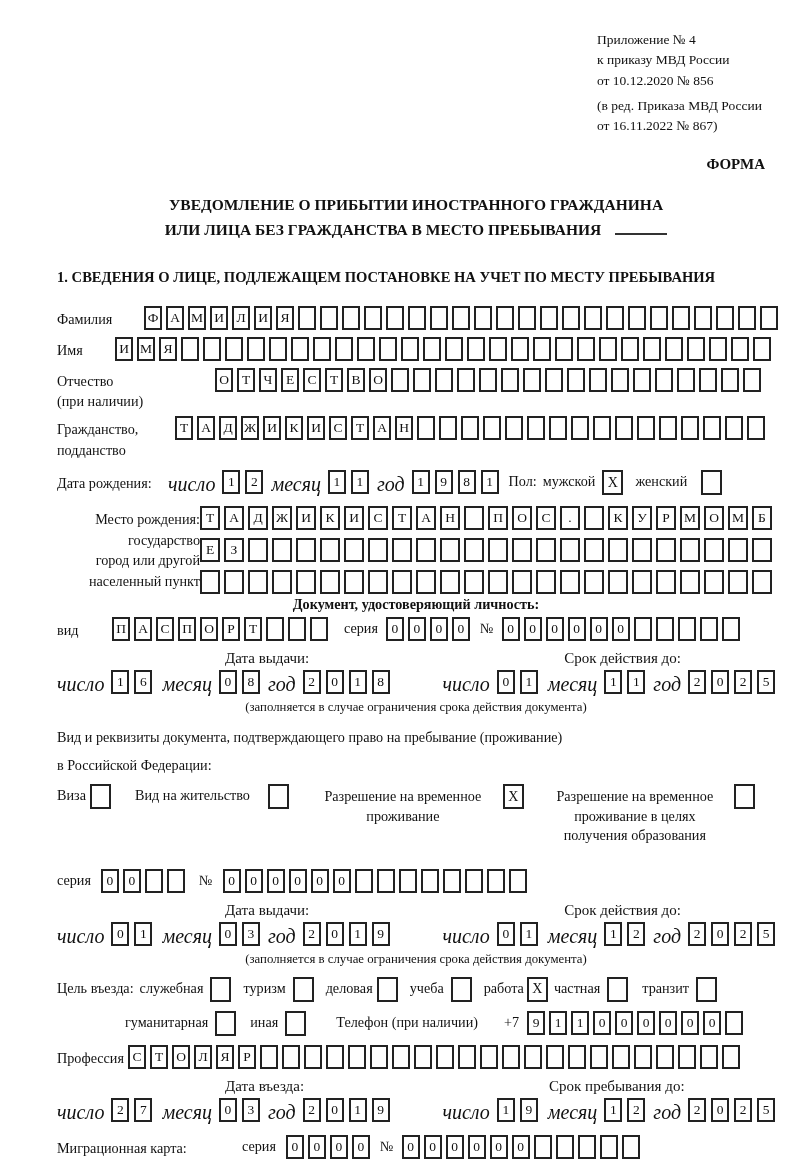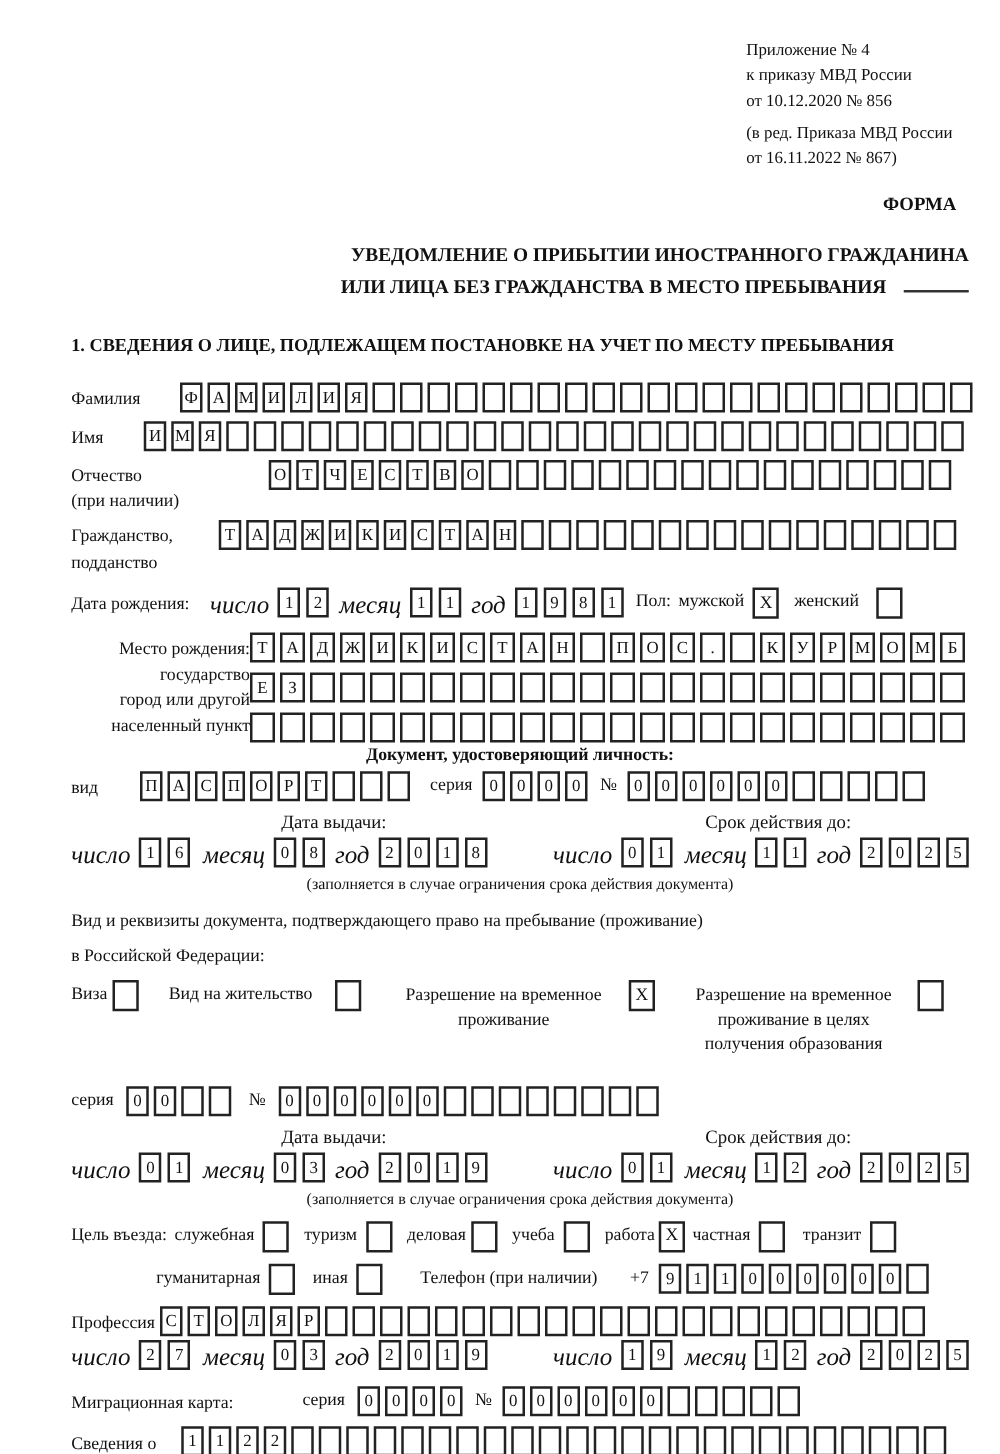--- a/index.html
+++ b/index.html
@@ -10,21 +10,21 @@
     color:#111;
   }
   .page { width:800px; min-height:1163px; padding:30px 25px 20px 57px; background:#fff; }
 
   
   .appendix { width:178px; margin-left:auto; font-size:13.5px; line-height:1.5; }
   .appendix .edition { margin-top:5px; }
   .forma { text-align:right; margin:20px 10px 0 0; font-weight:bold; font-size:15px; }
 
   
-  .title { text-align:right; font-weight:bold; font-size:15.5px; line-height:1.6; margin-top:20px; }
+  .title { text-align:center; font-weight:bold; font-size:15.5px; line-height:1.6; margin-top:20px; }
   .uline { display:inline-block; width:52px; border-bottom:2px solid #333; margin-left:14px; }
 
   .sec-head { font-weight:bold; font-size:14.6px; margin-top:26px; }
 
   
   .frow { display:flex; align-items:flex-start; margin-top:7px; }
   .lbl { font-size:14.2px; line-height:1.45; flex:0 0 auto; padding-top:3px; }
   .boxes { display:flex; gap:4px; flex:0 0 auto; }
   .cell {
     width:18px; height:24px; border:2px solid #222; background:#fff;
@@ -568,20 +568,24 @@
         <span class="cell"></span>
         <span class="cell"></span>
         <span class="cell"></span>
         <span class="cell"></span>
         <span class="cell"></span>
         <span class="cell"></span>
         <span class="cell"></span>
       </div>
   </div>
 
+  <div class="heads">
+    <span style="margin-left:168px">Дата въезда:</span>
+    <span style="margin-left:245px">Срок пребывания до:</span>
+  </div>
 
   <div class="frow" style="margin-top:3px;">
     <div class="dg">
       <span class="dlab">число</span>
       <span class="boxes">
           <span class="cell">2</span>
           <span class="cell">7</span>
         </span>
       <span class="dlab" style="padding-left:10px">месяц</span>
       <span class="boxes">

